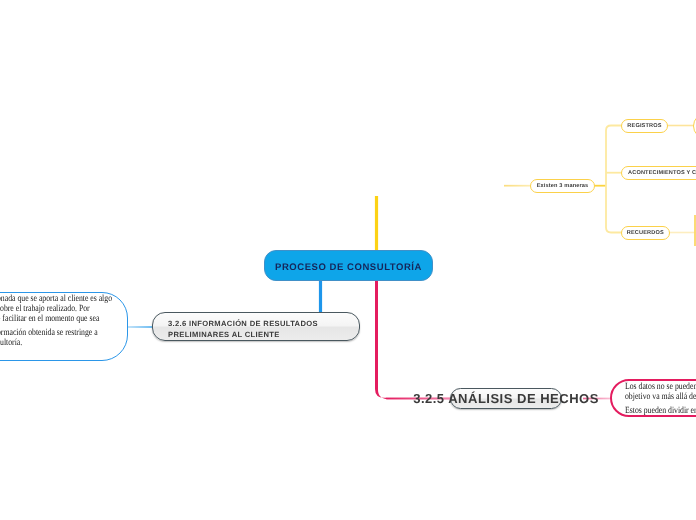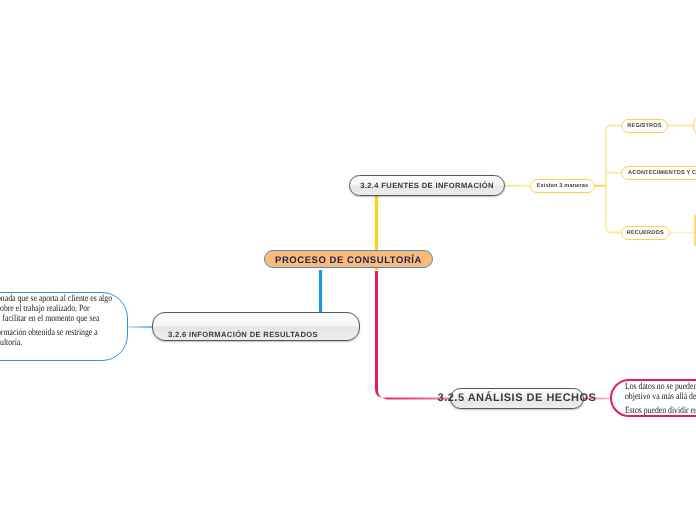--- a/index.html
+++ b/index.html
@@ -6,23 +6,23 @@
   body{width:696px;height:520px;overflow:hidden;background:#ffffff;
        font-family:"Liberation Sans",sans-serif;
        -webkit-font-smoothing:antialiased;text-rendering:geometricPrecision;}
   #stage{position:relative;width:696px;height:520px;overflow:hidden;background:#fff;transform:translateZ(0);}
   svg.links{position:absolute;left:0;top:0;width:696px;height:520px;}
   .node{position:absolute;box-sizing:border-box;display:flex;align-items:center;
         justify-content:center;text-align:center;white-space:nowrap;will-change:transform;}
 
   
   .root{
-    left:263.5px;top:249.5px;width:169px;height:18px;padding-top:3.5px;
+    left:263.5px;top:249.5px;width:169px;height:31px;padding-top:3.5px;
     border:1.5px solid #4090c8;border-radius:12px;
-    background:#fdba74;
+    background:#0ea5e9;
     color:#16265a;font-size:9.5px;font-weight:bold;letter-spacing:0.55px;
   }
 
   
   .pill{
     border:1.3px solid #4a585f;border-radius:13px;
     background:linear-gradient(180deg,#fcfcfc 0%,#f4f4f4 48%,#e6e6e6 52%,#ececec 100%);
     color:#3a3a3a;font-weight:bold;letter-spacing:0.35px;
     box-shadow:0 1px 1.5px rgba(0,0,0,.25);
   }
@@ -87,49 +87,47 @@
     <path d="M375 271 L375 389 Q375 397.7 384 397.7 L451 397.7 L451 399.3 L390 399.3 Q378 399.3 378 390 L378 271 Z" fill="#e41c5f" stroke="none"></path>
     <path d="M386 397.7 L451 397.7 L451 399.3 L386 399.3 Z" fill="url(#pinkTaper)" stroke="none"></path>
 
     <path d="M583 398.5 L612 398.5" stroke="url(#pinkFade)" stroke-width="1.7" fill="none"></path>
   </svg>
 
   <div class="node root">
     <span>PROCESO DE CONSULTORÍA</span>
   </div>
 
-  <div class="node pill" style="left:349px;top:175px;width:156px;height:20.5px;font-size:7.6px;letter-spacing:0.36px;">
-    <span>3.2.4 FUENTES DE INFORMACIÓN</span>
-  </div>
 
   <div class="node ypill" style="left:529.5px;top:178.5px;width:65px;height:14.2px;">
     <span>Existen 3 maneras</span>
   </div>
 
   <div class="node ypill" style="left:621px;top:118.5px;width:47px;height:13.5px;">
     <span>REGISTROS</span>
   </div>
 
   <div class="node ypill" style="left:621px;top:166px;width:118px;height:13.5px;justify-content:flex-start;padding-left:6px;">
     <span>ACONTECIMIENTOS Y CONDICIONES</span>
   </div>
 
   <div class="node ypill" style="left:621px;top:225.5px;width:48.5px;height:13.5px;">
     <span>RECUERDOS</span>
   </div>
 
   <div class="node ypill" style="left:692.6px;top:113px;width:60px;height:26px;border:1.8px solid #fbd14a;border-radius:13px;"></div>
 
-  <div class="node pill" style="left:450px;top:388px;width:134px;height:20.5px;font-size:11px;letter-spacing:0.5px;">
+  <div class="node pill" style="left:450px;top:388px;width:112px;height:20.5px;font-size:13px;letter-spacing:0.5px;">
     <span>3.2.5 ANÁLISIS DE HECHOS</span>
   </div>
 
   <div class="node pill" style="left:152px;top:312px;width:208px;height:29px;justify-content:flex-start;padding-left:15px;font-size:7.6px;letter-spacing:0.34px;line-height:10.3px;align-items:flex-end;">
     <div style="text-align:left;">
       <div>3.2.6 INFORMACIÓN DE RESULTADOS</div>
+      <div>PRELIMINARES AL CLIENTE</div>
     </div>
   </div>
 
   <div class="callout blue" style="left:-56px;top:291.5px;width:184px;height:69px;padding:2px 0 0 52px;">
     <p>onada que se aporta al cliente es algo</p>
     <p> sobre el trabajo realizado. Por</p>
     <p>e facilitar en el momento que sea</p>
     <div class="gap"></div>
     <p>ormación obtenida se restringe a</p>
     <p>sultoría.</p>

